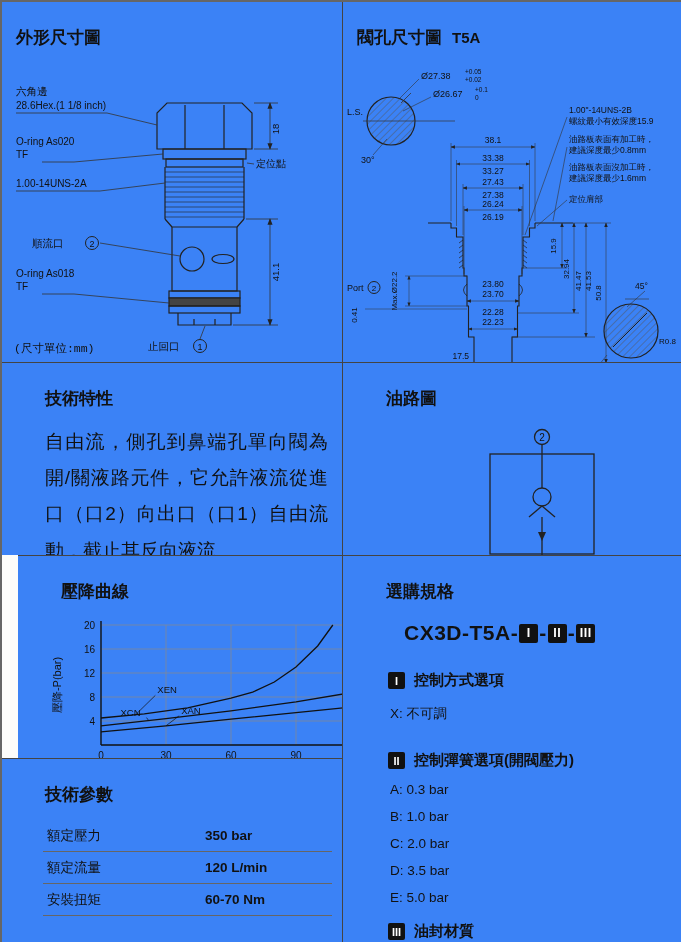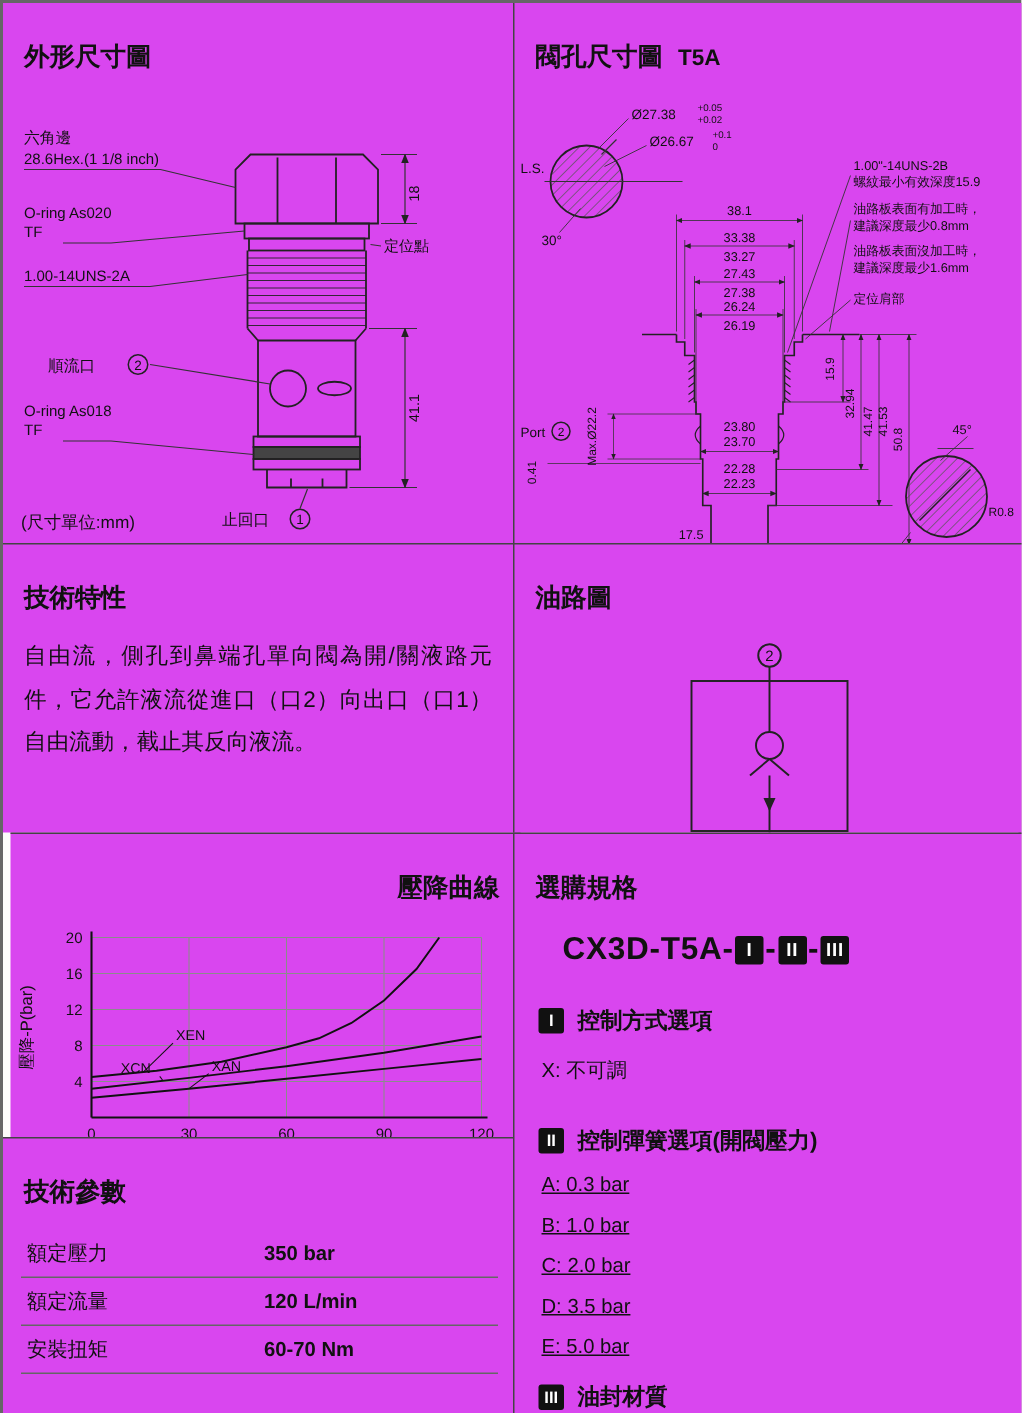--- a/index.html
+++ b/index.html
@@ -6,47 +6,47 @@
   body{
     width:681px;height:942px;position:relative;
     background:#e8e6e2;
     font-family:"Liberation Sans","DejaVu Sans",sans-serif;
     color:#111;
   }
   #page{
     position:absolute;left:0;top:0;width:681px;height:942px;
     background:#fcfcfa;border:2px solid #666;box-sizing:border-box;
   }
-  .panel{position:absolute;box-sizing:border-box;overflow:hidden;background:#d946ef;}
+  .panel{position:absolute;box-sizing:border-box;overflow:hidden;background:#3b82f6;}
   .b-left{border-left:1.5px solid #444;}
-  .b-top{border-top:1.5px solid #444;}
+  .b-top{border-top:1.5px solid #444;padding-left:29px;}
   .panel-title{font-size:17px;font-weight:bold;padding:10px 14px 0;}
   .panel-title .code{font-size:15px;margin-left:10px;font-weight:bold;}
   svg{display:block;}
   svg text{font-family:"Liberation Sans","DejaVu Sans",sans-serif;fill:#111;}
-  .unit-note{position:absolute;left:12px;bottom:6px;font-size:11.5px;}
-  .features-body{margin:4px 14px;font-size:15px;line-height:1.9;text-align:justify;}
+  .unit-note{position:absolute;left:12px;bottom:6px;font-size:11.5px;font-family:Liberation Mono, monospace;}
+  .features-body{margin:4px 14px;font-size:19px;line-height:1.9;text-align:justify;}
   
   .param-rows{margin:12px 10px 0 12px;}
   .param-row{display:flex;align-items:center;height:31px;border-bottom:1px solid #666;font-size:13.5px;}
   .param-label{width:158px;padding-left:4px;}
   .param-value{flex:1;font-weight:bold;}
   
   .order-content{padding:0 16px;}
   .model-line{margin-top:18px;font-size:21px;font-weight:bold;letter-spacing:0.5px;display:flex;align-items:center;margin-left:16px;}
   .badge{display:inline-flex;align-items:center;justify-content:center;
     width:19px;height:19px;background:#111;color:#fff;border-radius:2px;
     font-size:12.5px;font-weight:bold;flex:0 0 auto;}
   .model-line .badge{margin:0 1px;}
   .sec-head{display:flex;align-items:center;gap:9px;font-size:15px;font-weight:bold;}
   .sec-head .badge{width:17px;height:17px;font-size:11px;}
   .sec1-head{margin-top:26px;}
   .sec1-item{margin-top:15px;font-size:13.5px;padding-left:2px;}
   .sec2-head{margin-top:28px;}
-  .sec2-list{margin-top:12px;text-decoration:underline;}
+  .sec2-list{margin-top:12px;}
   .sec2-item{font-size:13.5px;margin-bottom:11px;line-height:16px;padding-left:2px;}
   .sec3-head{margin-top:16px;}
 </style>
 </head>
 <body>
 
 <div id="page">
 
   <section class="panel" style="left:0;top:0;width:340px;height:360px;">
     <h2 class="panel-title">外形尺寸圖</h2>
@@ -276,21 +276,21 @@
         <line x1="170" y1="93" x2="170" y2="130"></line>
         <polygon points="166,108 174,108 170,117" fill="#222" stroke="none"></polygon>
         <line x1="170" y1="130" x2="170" y2="134.5"></line>
         <circle cx="170" cy="142" r="7.5"></circle>
       </g>
       <text x="170" y="16.5" font-size="10" text-anchor="middle">2</text>
       <text x="170" y="145.5" font-size="10" text-anchor="middle">1</text>
     </svg>
   </section>
 
-  <section class="panel b-top" style="left:5px;top:553px;width:340px;height:203px;text-align:right;">
+  <section class="panel b-top" style="left:16px;top:553px;width:340px;height:203px;">
     <h2 class="panel-title">壓降曲線</h2>
     <svg id="curve-svg" width="340" height="168" viewBox="0 0 340 168" style="margin-top:4px;">
         <line x1="119" y1="8" x2="119" y2="128" stroke="#8b8b8b" stroke-width="0.7"></line>
         <line x1="184" y1="8" x2="184" y2="128" stroke="#8b8b8b" stroke-width="0.7"></line>
         <line x1="249" y1="8" x2="249" y2="128" stroke="#8b8b8b" stroke-width="0.7"></line>
         <line x1="314" y1="8" x2="314" y2="128" stroke="#8b8b8b" stroke-width="0.7"></line>
         <line x1="54" y1="104" x2="314" y2="104" stroke="#8b8b8b" stroke-width="0.7"></line>
         <line x1="54" y1="80" x2="314" y2="80" stroke="#8b8b8b" stroke-width="0.7"></line>
         <line x1="54" y1="56" x2="314" y2="56" stroke="#8b8b8b" stroke-width="0.7"></line>
         <line x1="54" y1="32" x2="314" y2="32" stroke="#8b8b8b" stroke-width="0.7"></line>

